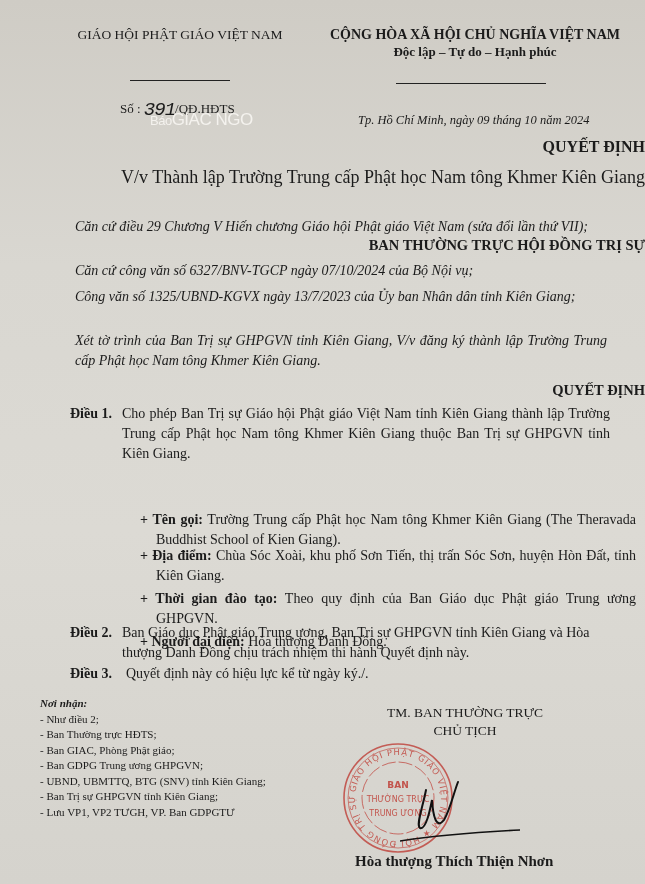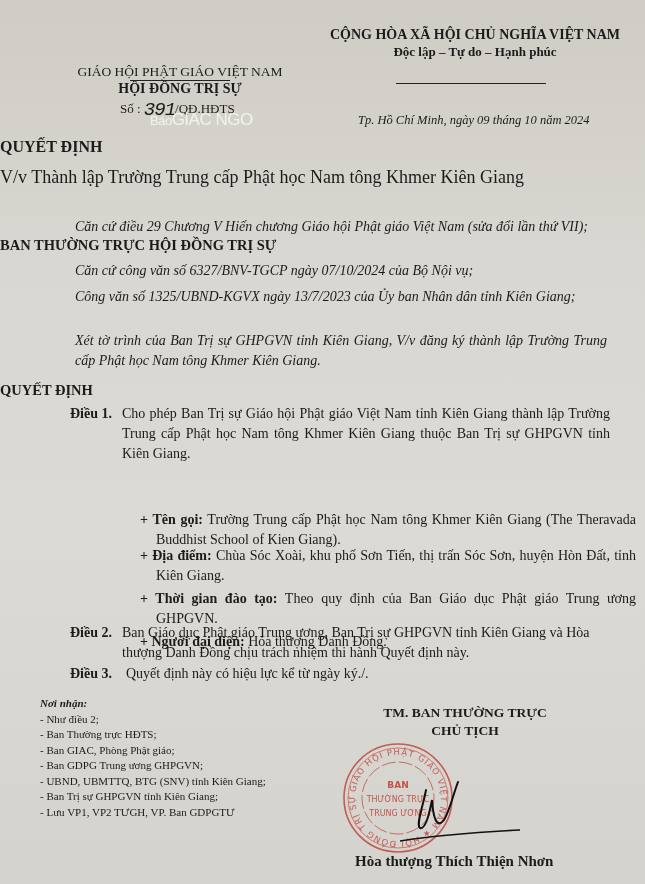--- a/index.html
+++ b/index.html
@@ -6,58 +6,57 @@
   body {
     width: 645px; height: 884px; overflow: hidden; position: relative;
     background: linear-gradient(180deg, #cfccc5 0%, #d9d7d1 30%, #dcdad4 60%, #d5d3cd 100%);
     font-family: "Liberation Serif", "DejaVu Serif", serif;
     color: #1b1b1b;
   }
   .abs { position: absolute; }
   .b { font-weight: bold; }
 
   
-  .hdr-left { left: 70px; top: 26px; width: 220px; text-align: center; font-size: 13.5px; line-height: 17px; margin-top: 37px; }
+  .hdr-left { left: 70px; top: 26px; width: 220px; text-align: center; font-size: 13.5px; line-height: 17px; }
   .hdr-right { left: 325px; top: 26px; width: 300px; text-align: center; font-size: 14px; line-height: 17px; }
   .rule-l { left: 130px; top: 80px; width: 100px; border-top: 1.3px solid #222; }
   .rule-r { left: 396px; top: 83px; width: 150px; border-top: 1.3px solid #222; }
   .so { left: 120px; top: 99px; font-size: 13px; }
   .so .num { font-family: Liberation Mono, monospace; font-size: 19px; font-style: italic; letter-spacing: -1px; vertical-align: -2px; }
   .date { left: 358px; top: 113px; font-size: 12.5px; font-style: italic; }
   .watermark { left: 150px; top: 110px; font-size: 17px; color: #f4f2ee; letter-spacing: -0.5px; font-family: "Liberation Sans", sans-serif; }
   .watermark small { font-size: 13px; }
 
-  .title { left: 0; width: 645px; text-align: left; font-weight: bold; }
+  .title { left: 0; width: 645px; text-align: right; font-weight: bold; }
   .t1 { top: 138px; font-size: 16px; }
   .subj { top: 167px; font-size: 18px; }
   .t2 { top: 193px; font-size: 14.5px; margin-top: 44px; }
 
   .para { left: 75px; width: 532px; font-size: 14px; line-height: 20px; font-style: italic; text-align: justify; }
   .t3 { top: 382px; font-size: 14.5px; }
 
   .article { left: 70px; width: 540px; font-size: 14px; line-height: 20px; }
   .art-label { font-weight: bold; display: inline-block; }
   .sub { left: 140px; width: 480px; font-size: 14px; line-height: 20px; padding-left: 16px; text-indent: -16px; text-align: justify; margin-top: 36px; }
   .sub .lbl { font-weight: bold; }
 
   .recips { left: 40px; top: 696px; font-size: 11px; line-height: 15.5px; }
   .recips .head { font-weight: bold; font-style: italic; }
 
-  .sign { left: 355px; top: 704px; width: 220px; text-align: center; font-weight: bold; font-size: 13.5px; line-height: 18px; }
+  .sign { left: 355px; top: 704px; width: 220px; text-align: center; font-weight: normal; font-size: 13.5px; line-height: 18px; }
   .signer { left: 355px; top: 833px; font-weight: bold; font-size: 15px; margin-top: 20px; }
 
   .seal { left: 342px; top: 742px; width: 112px; height: 112px; }
   .sigline { left: 400px; top: 770px; width: 120px; height: 80px; }
 </style>
 </head>
 <body>
 
 <div class="abs hdr-left">
   <div>GIÁO HỘI PHẬT GIÁO VIỆT NAM</div>
-  <div class="b" style="font-size:14px">HỘI ĐỒNG TRỊ SỰ</div>
 </div>
 <div class="abs rule-l"></div>
 
 <div class="abs hdr-right">
   <div class="b">CỘNG HÒA XÃ HỘI CHỦ NGHĨA VIỆT NAM</div>
   <div class="b" style="font-size:13px">Độc lập – Tự do – Hạnh phúc</div>
 </div>
 <div class="abs rule-r"></div>
 
 <div class="abs so">

